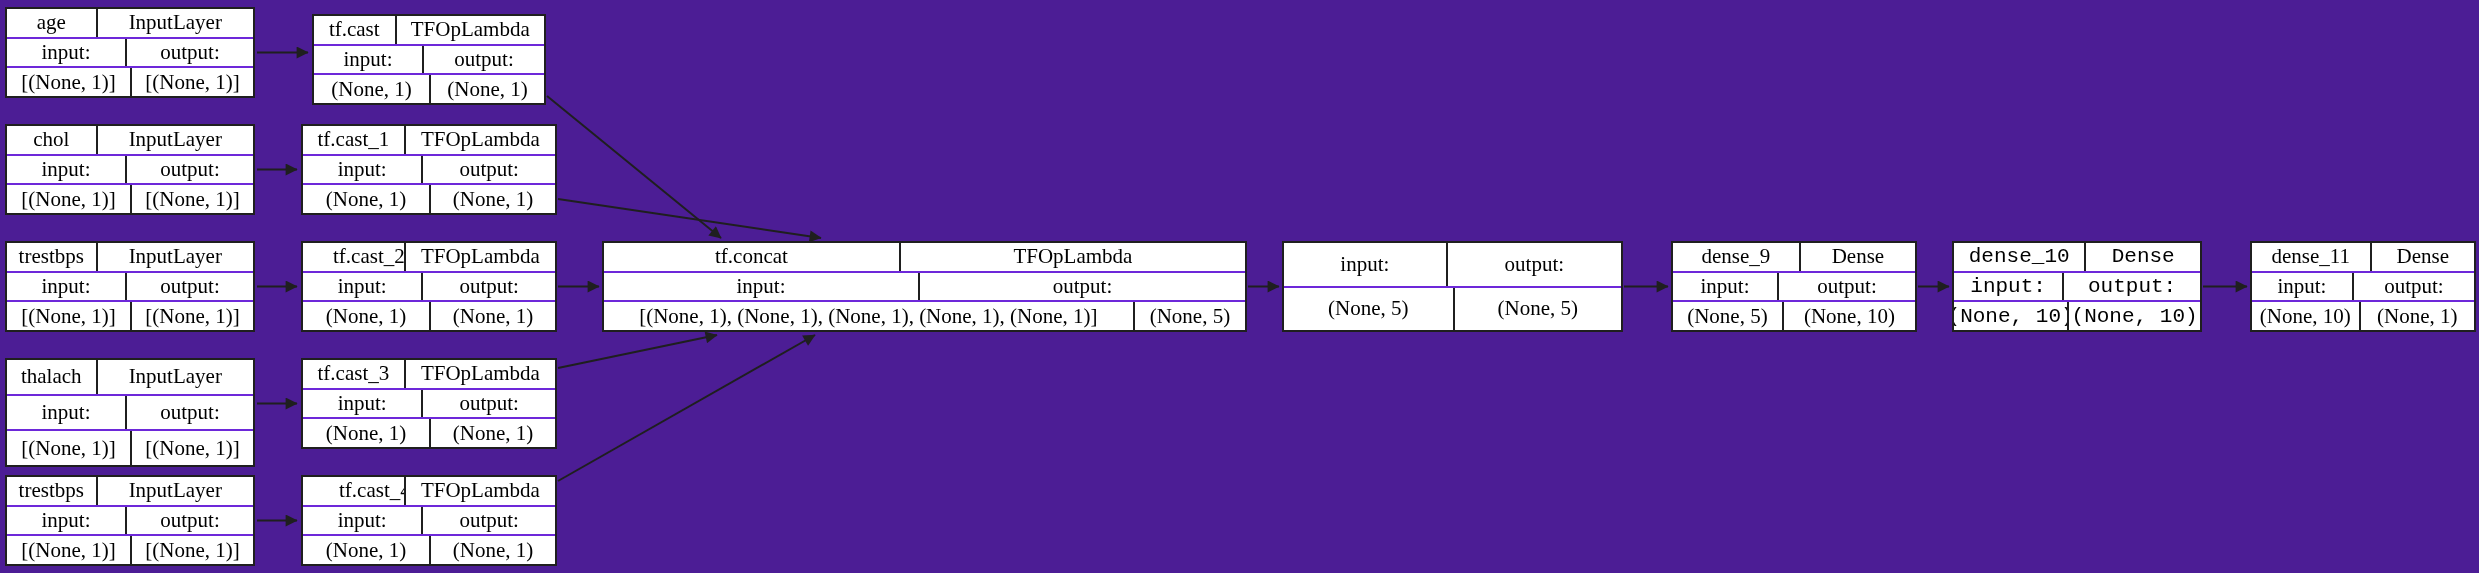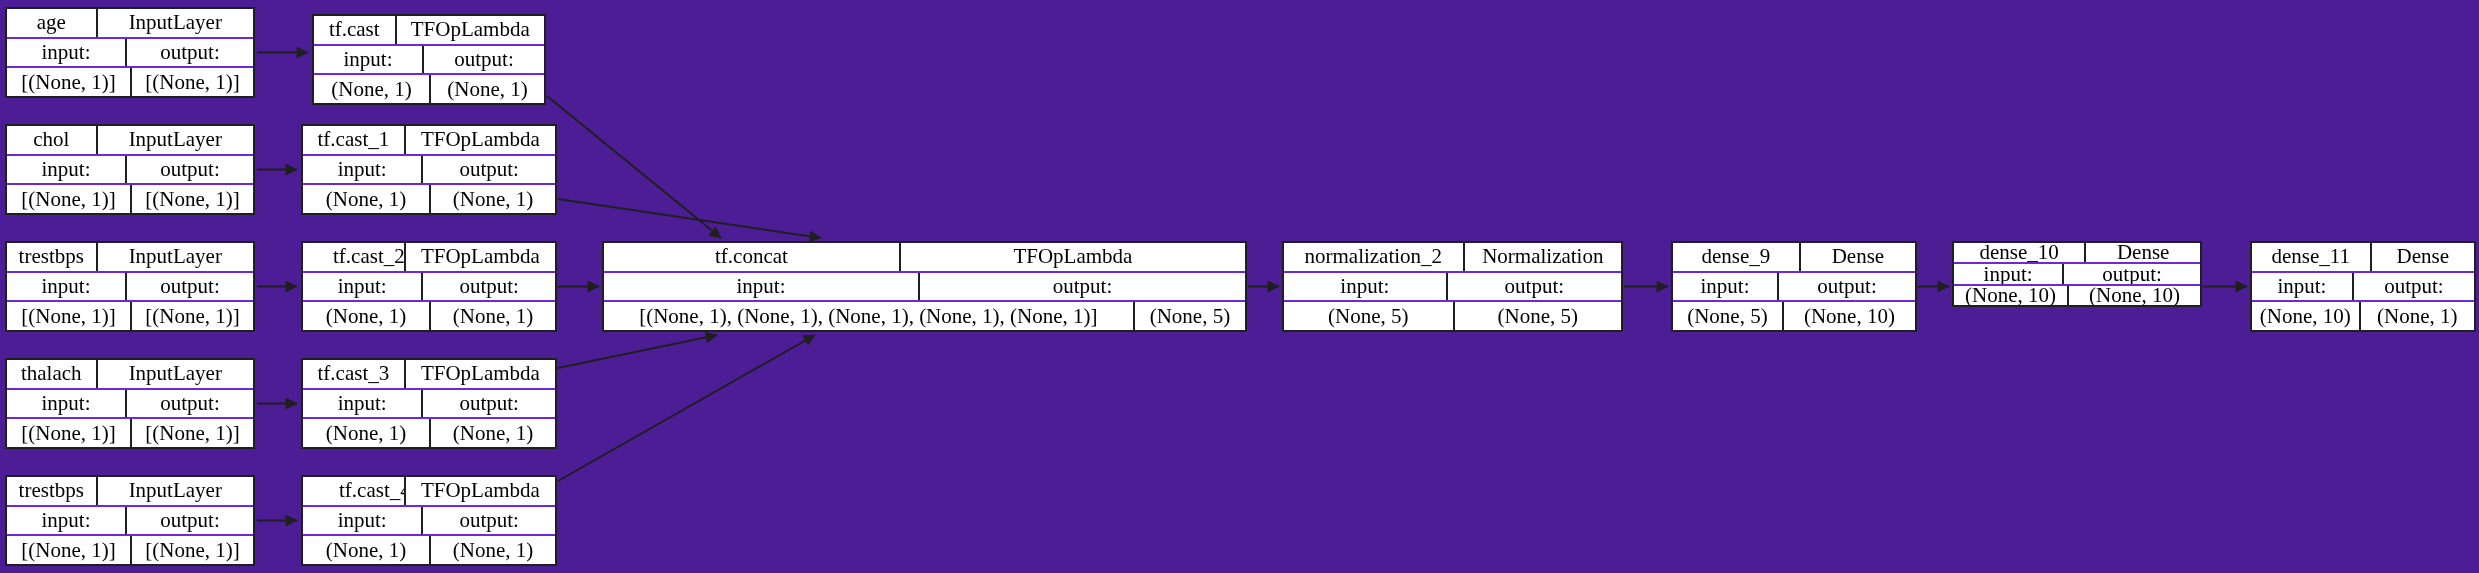--- a/index.html
+++ b/index.html
@@ -118,21 +118,21 @@
         </div>
         <div class="nrow">
           <div class="cell cleft" style="width: 47%;">input:</div>
           <div class="cell cright">output:</div>
         </div>
         <div class="nrow">
           <div class="cell cleft" style="width: 50%;">(None, 1)</div>
           <div class="cell cright">(None, 1)</div>
         </div>
       </div>
-      <div class="node" style="left: 5px; top: 358px; width: 250px; height: 91px;">
+      <div class="node" style="left: 5px; top: 358px; width: 250px; height: 109px;">
         <div class="nrow">
           <div class="cell cleft" style="width: 36%;">thalach</div>
           <div class="cell cright">InputLayer</div>
         </div>
         <div class="nrow">
           <div class="cell cleft" style="width: 48%;">input:</div>
           <div class="cell cright">output:</div>
         </div>
         <div class="nrow">
           <div class="cell cleft" style="width: 50%;">[(None, 1)]</div>
@@ -190,24 +190,20 @@
           <div class="cell cleft" style="width: 49%;">input:</div>
           <div class="cell cright">output:</div>
         </div>
         <div class="nrow">
           <div class="cell cleft" style="width: 82.5%;">[(None, 1), (None, 1), (None, 1), (None, 1), (None, 1)]</div>
           <div class="cell cright">(None, 5)</div>
         </div>
       </div>
       <div class="node" style="left: 1282px; top: 241px; width: 341px; height: 91px;">
         <div class="nrow">
-          <div class="cell cleft" style="width: 53%;">normalization_2</div>
-          <div class="cell cright">Normalization</div>
-        </div>
-        <div class="nrow">
           <div class="cell cleft" style="width: 48%;">input:</div>
           <div class="cell cright">output:</div>
         </div>
         <div class="nrow">
           <div class="cell cleft" style="width: 50%;">(None, 5)</div>
           <div class="cell cright">(None, 5)</div>
         </div>
       </div>
       <div class="node" style="left: 1671px; top: 241px; width: 246px; height: 91px;">
         <div class="nrow">
@@ -216,21 +212,21 @@
         </div>
         <div class="nrow">
           <div class="cell cleft" style="width: 43%;">input:</div>
           <div class="cell cright">output:</div>
         </div>
         <div class="nrow">
           <div class="cell cleft" style="width: 45%;">(None, 5)</div>
           <div class="cell cright">(None, 10)</div>
         </div>
       </div>
-      <div class="node" style="left: 1952px; top: 241px; width: 250px; height: 66px;">
+      <div class="node" style="left: 1952px; top: 241px; width: 250px; height: 91px; font-family: Liberation Mono, monospace;">
         <div class="nrow">
           <div class="cell cleft" style="width: 53%;">dense_10</div>
           <div class="cell cright">Dense</div>
         </div>
         <div class="nrow">
           <div class="cell cleft" style="width: 44%;">input:</div>
           <div class="cell cright">output:</div>
         </div>
         <div class="nrow">
           <div class="cell cleft" style="width: 46%;">(None, 10)</div>

